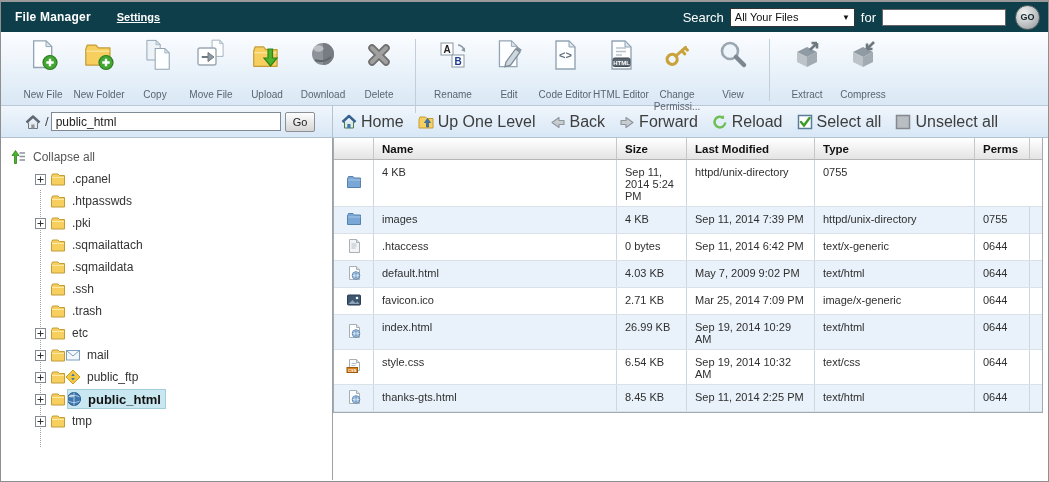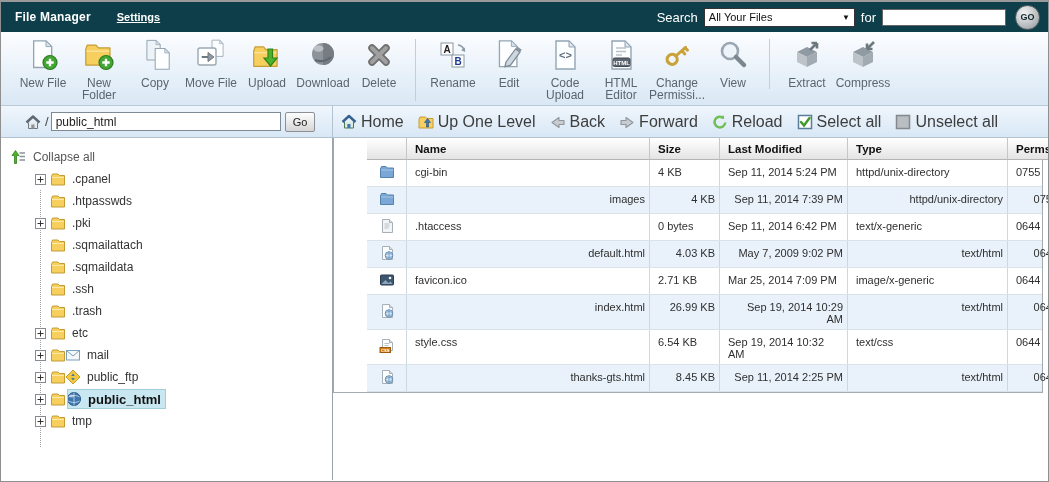--- a/index.html
+++ b/index.html
@@ -6,38 +6,38 @@
   body { font-family:"Liberation Sans", sans-serif; background:#fff; }
   .page { position:relative; width:1049px; height:482px; border:1px solid #8f8f8f;
           border-top:2px solid #9a9a9a; background:#fff; overflow:hidden; }
 
   
   .app-header { height:30px; background:#0d3e49; display:flex; align-items:center; padding:0 8px 0 14px; }
   .app-title { color:#fff; font-size:12px; font-weight:bold; letter-spacing:.2px; }
   .settings-link { color:#fff; font-size:11px; font-weight:bold; text-decoration:underline; margin-left:26px; cursor:pointer; }
   .hdr-spacer { flex:1; }
   .search-zone { display:flex; align-items:center; gap:6px; color:#fff; font-size:13px; }
-  .fake-select { background:#fff; border:1px solid #333; height:19px; width:151px; display:flex; align-items:center;
+  .fake-select { background:#fff; border:1px solid #333; height:19px; width:125px; display:flex; align-items:center;
                  font-size:11px; color:#111; padding:0 4px; cursor:pointer; }
   .fake-select .sel-text { flex:1; }
   .fake-select .arrow { font-size:8px; color:#111; }
   .search-input { width:124px; height:17px; border:1px solid #666; font-size:11px; padding:0 3px; }
   .go-round { width:25px; height:25px; border-radius:50%; border:1px solid #556066;
               background:radial-gradient(circle at 35% 30%, #f2f2f2, #b9bcbe 60%, #8f9396);
               color:#13262e; font-size:9px; font-weight:bold; display:flex; align-items:center; justify-content:center;
               cursor:pointer; margin-left:3px; }
 
   
   .toolbar { height:74px; background:linear-gradient(#fcfdff, #d9e8f5); border-bottom:1px solid #bcc9d5;
              display:flex; align-items:flex-start; padding:7px 0 0 10px; }
   .tb-group { display:flex; align-items:flex-start; padding:0 4px; }
   .tb-group + .tb-group { border-left:1px solid #c2cfdb; margin-left:4px; padding-left:9px; }
   .tb-item { width:56px; display:flex; flex-direction:column; align-items:center; cursor:pointer; }
   .tb-icon { width:32px; height:32px; display:block; }
-  .tb-label { font-size:12px; color:#5a6570; text-align:center; line-height:12px; margin-top:6px; }
+  .tb-label { font-size:10px; color:#5a6570; text-align:center; line-height:12px; margin-top:18px; }
 
   
   .strip { height:32px; background:linear-gradient(#f0f6fc, #d8e7f6); border-bottom:1px solid #b3c2cf; display:flex; }
   .strip-left { width:332px; border-right:1px solid #b3c2cf; display:flex; align-items:center; padding-left:24px; }
   .strip-left .slash { color:#444; font-size:13px; margin:0 2px 0 2px; }
   .path-input { width:230px; height:19px; border:1px solid #7e8a94; font-size:12px; padding:0 4px; color:#222; }
   .go-btn { margin-left:4px; height:20px; padding:0 7px; font-size:11px; color:#222;
             background:linear-gradient(#fefefe, #d6d6d6); border:1px solid #8a9096; border-radius:2px; cursor:pointer; }
   .strip-right { flex:1; display:flex; align-items:center; gap:14px; padding-left:8px; }
   .nav-item { display:flex; align-items:center; gap:4px; font-size:16px; color:#3d3d3d; cursor:pointer; }
@@ -59,27 +59,27 @@
   .expander.empty { background:transparent; }
   .tree-ico { width:17px; height:16px; flex:none; margin-right:1px; }
   .tree-ico.overlap { margin-left:-3px; }
   .tree-label { margin-left:4px; white-space:nowrap; }
   .tree-row.sel .sel-wrap { background:#c9e7f1; outline:1px solid #a3cfdd; }
   .sel-wrap { display:flex; align-items:center; padding:1px 4px 1px 1px; }
   .tree-row.sel .tree-label { font-weight:bold; color:#111; font-size:13px; }
 
   
   .listing { margin:0; width:710px; border:1px solid #a3abb1; border-top:none; }
-  .thead, .tr { display:grid; grid-template-columns:40px 243px 70px 128px 160px 55px 12px;margin-left:33px; }
+  .thead, .tr { display:grid; grid-template-columns:40px 243px 70px 128px 160px 55px 12px; }
   .th { height:22px; line-height:22px; background:linear-gradient(#ffffff, #e4e4e4); border-bottom:1px solid #b5b5b5;
         border-right:1px solid #c6c6c6; font-size:11.5px; font-weight:bold; color:#111; padding-left:8px; cursor:pointer; }
   .th.icon-col, .th.stub { padding:0; cursor:default; }
   .th.stub { border-right:none; }
   .tr { min-height:27px; background:#fff; border-bottom:1px solid #d9e1e9; cursor:pointer; }
-  .tr.alt { background:#e9f2fa;text-align:right; }
+  .tr.alt { background:#e9f2fa; }
   .td { font-size:11px; color:#2f2f2f; padding:6px 4px 4px 8px; border-right:1px solid #ccd7e0; }
   .td.icon-cell { display:flex; align-items:center; justify-content:center; padding:3px 0; }
   .td.modified { white-space:pre-line; }
   .td.stub { border-right:none; padding:0; }
 </style>
 </head>
 <body>
 
 <div class="page">
 
@@ -198,21 +198,21 @@
           <span class="tb-label">Edit</span>
         </div>
         <div class="tb-item">
           <span class="tb-icon"><svg width="32" height="32" viewBox="0 0 32 32">
               <g transform="translate(0,0) scale(1)">
                 <path d="M7 2h13l6 6v22H7z" fill="#fdfeff" stroke="#93a5b4" stroke-width="1.4"></path>
                 <path d="M20 2l6 6h-6z" fill="#d9e4ec" stroke="#93a5b4" stroke-width="1"></path>
               </g>
               <text x="16.5" y="20" font-size="11" text-anchor="middle" fill="#5f6f7d" font-weight="bold">&lt;&gt;</text>
             </svg></span>
-          <span class="tb-label">Code Upload</span>
+          <span class="tb-label">Code Editor</span>
         </div>
         <div class="tb-item">
           <span class="tb-icon"><svg width="32" height="32" viewBox="0 0 32 32">
               <g transform="translate(0,0) scale(1)">
                 <path d="M7 2h13l6 6v22H7z" fill="#fdfeff" stroke="#93a5b4" stroke-width="1.4"></path>
                 <path d="M20 2l6 6h-6z" fill="#d9e4ec" stroke="#93a5b4" stroke-width="1"></path>
               </g>
               <path d="M11 9h10M11 12.5h10M11 16h6" stroke="#b9c2ca" stroke-width="1.4"></path>
               <rect x="8" y="19" width="17" height="8.5" rx="1.5" fill="#5b6670" stroke="#3e474f"></rect>
               <text x="16.5" y="25.6" font-size="6" text-anchor="middle" fill="#fff" font-weight="bold">HTML</text>
@@ -488,21 +488,20 @@
             <div class="th">Perms</div>
             <div class="th stub"></div>
           </div>
           <div class="tr">
             <div class="td icon-cell">
               <span><svg width="16" height="16" viewBox="0 0 16 16">
                   <path d="M1.5 13.5V5l1-2.5H7l1.5 1.5h6v9.5z" fill="#7aa7d6" stroke="#5581ad"></path>
                   <path d="M2 6h12.5" stroke="#a8c6e4"></path>
                 </svg></span>
             </div>
-            <div class="td">cgi-bin</div>
             <div class="td">4 KB</div>
             <div class="td modified">Sep 11, 2014 5:24 PM</div>
             <div class="td">httpd/unix-directory</div>
             <div class="td">0755</div>
             <div class="td stub"></div>
           </div>
           <div class="tr alt">
             <div class="td icon-cell">
               <span><svg width="16" height="16" viewBox="0 0 16 16">
                   <path d="M1.5 13.5V5l1-2.5H7l1.5 1.5h6v9.5z" fill="#7aa7d6" stroke="#5581ad"></path>

